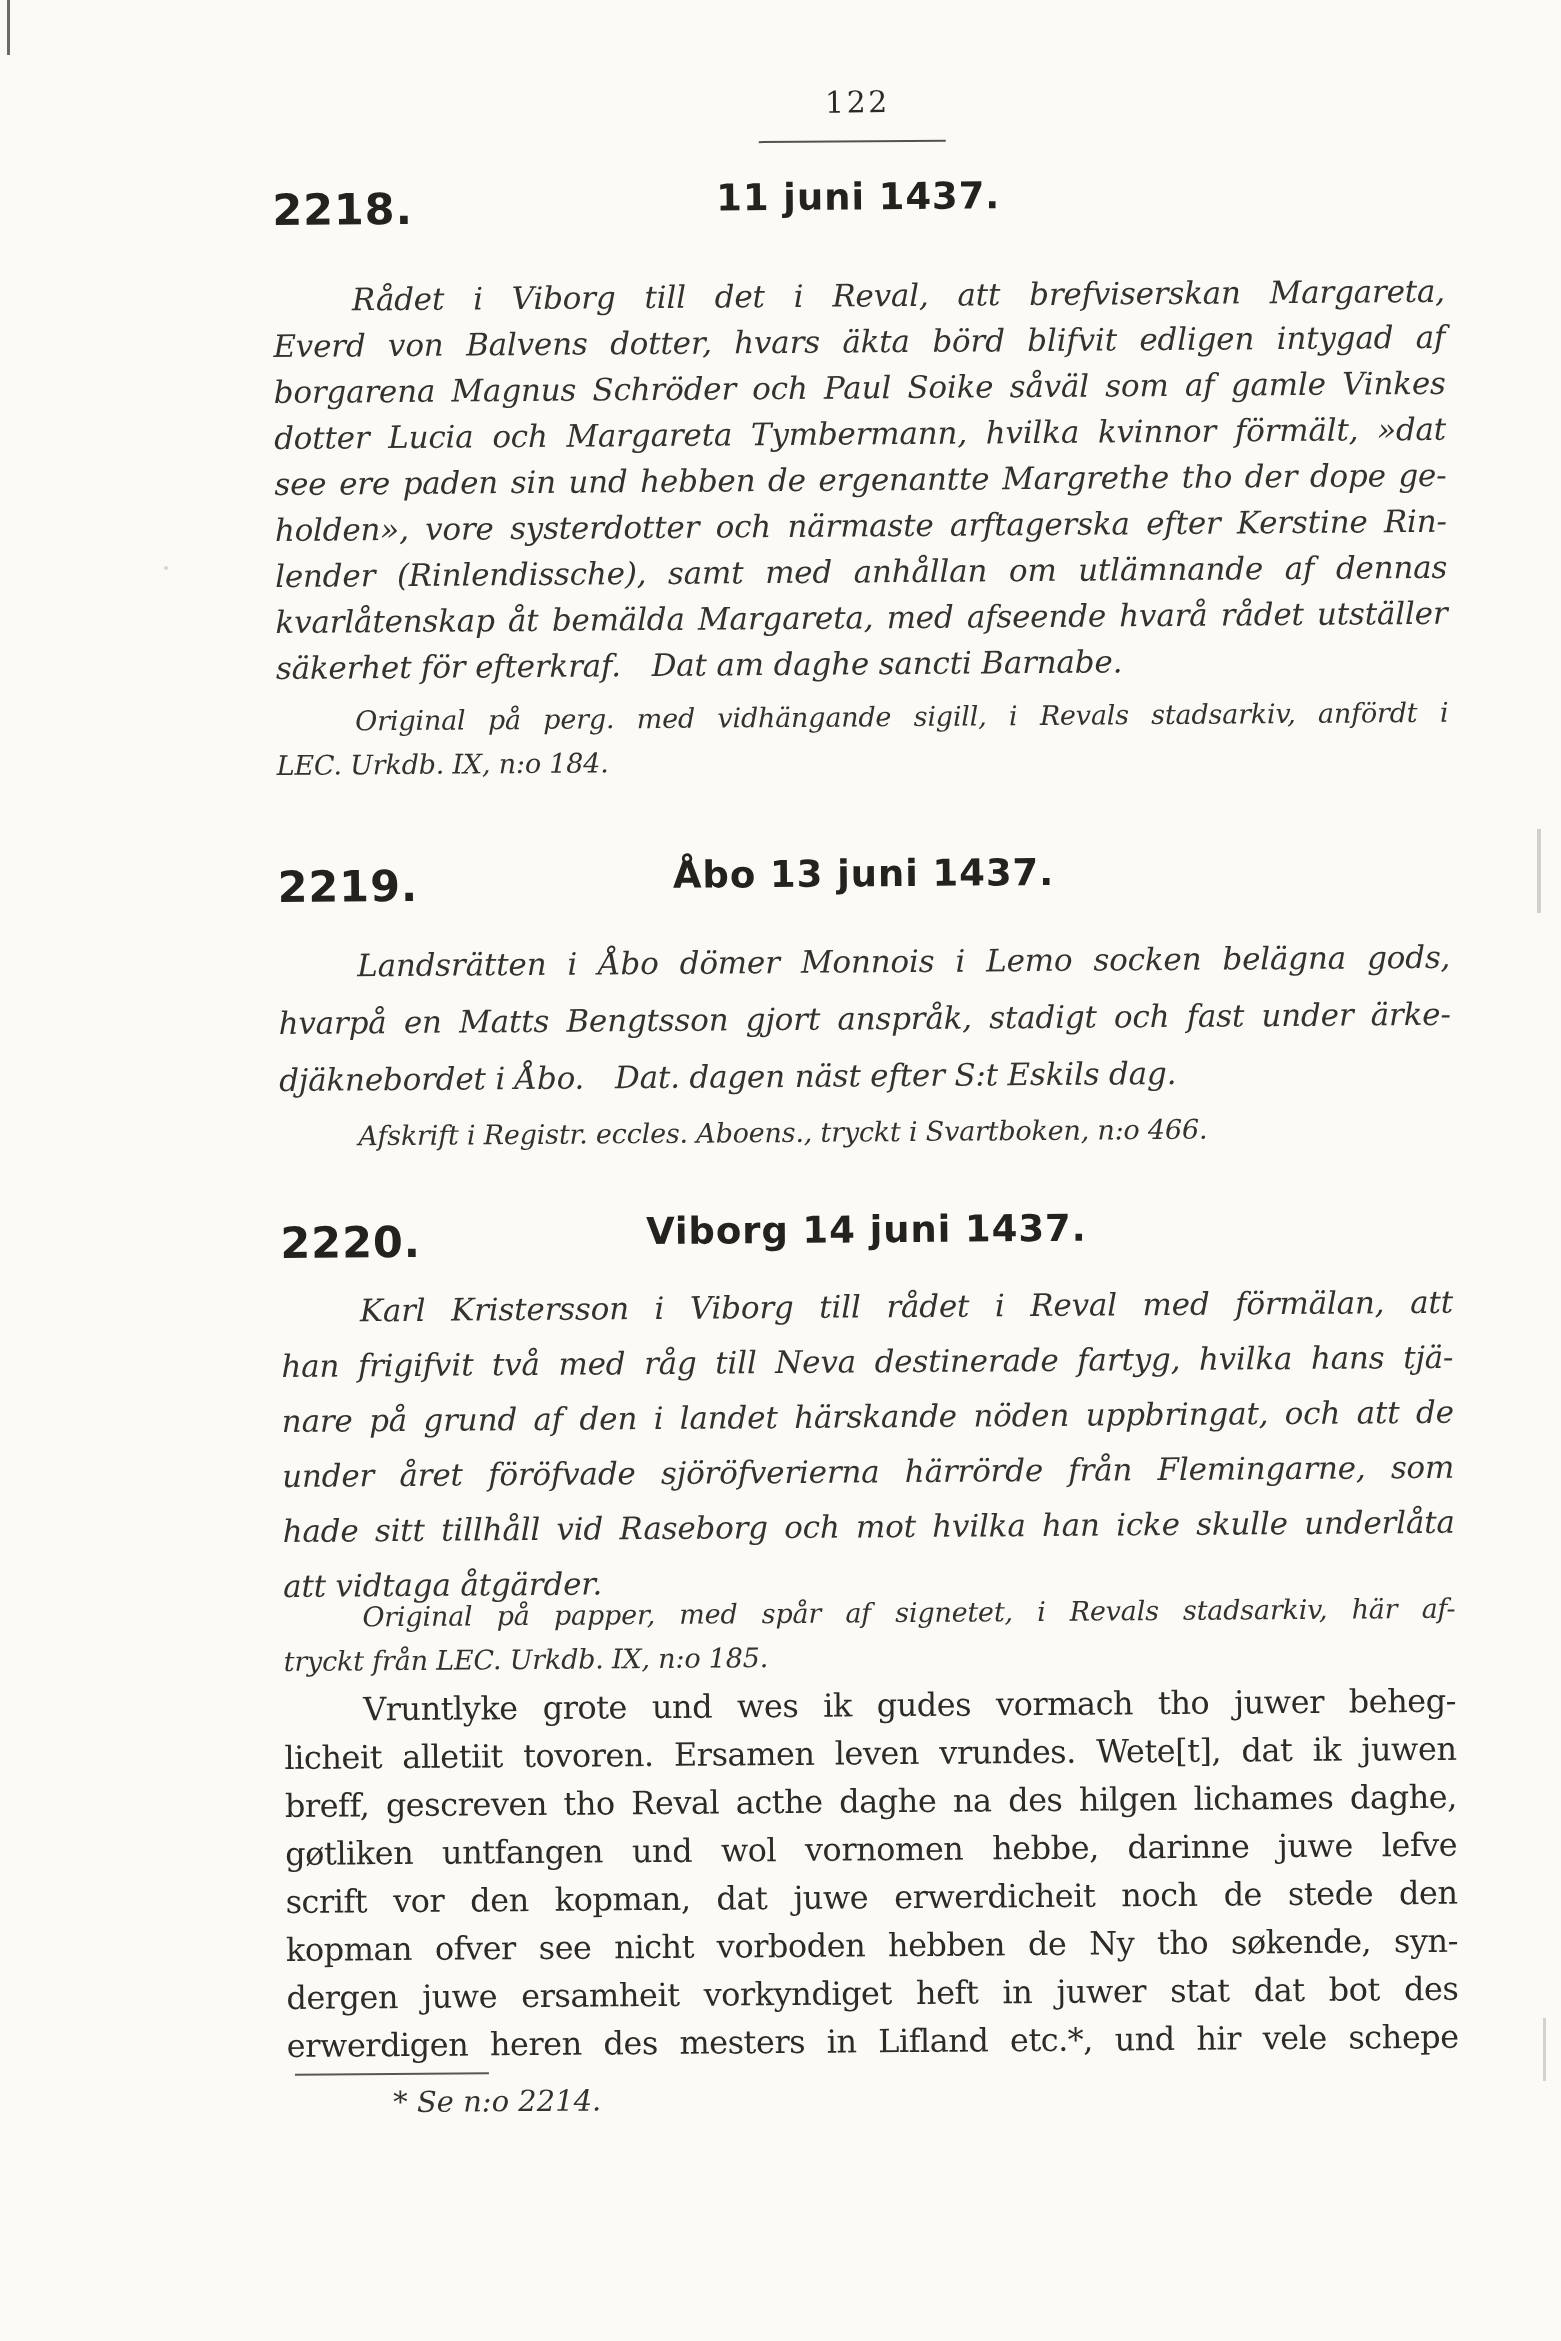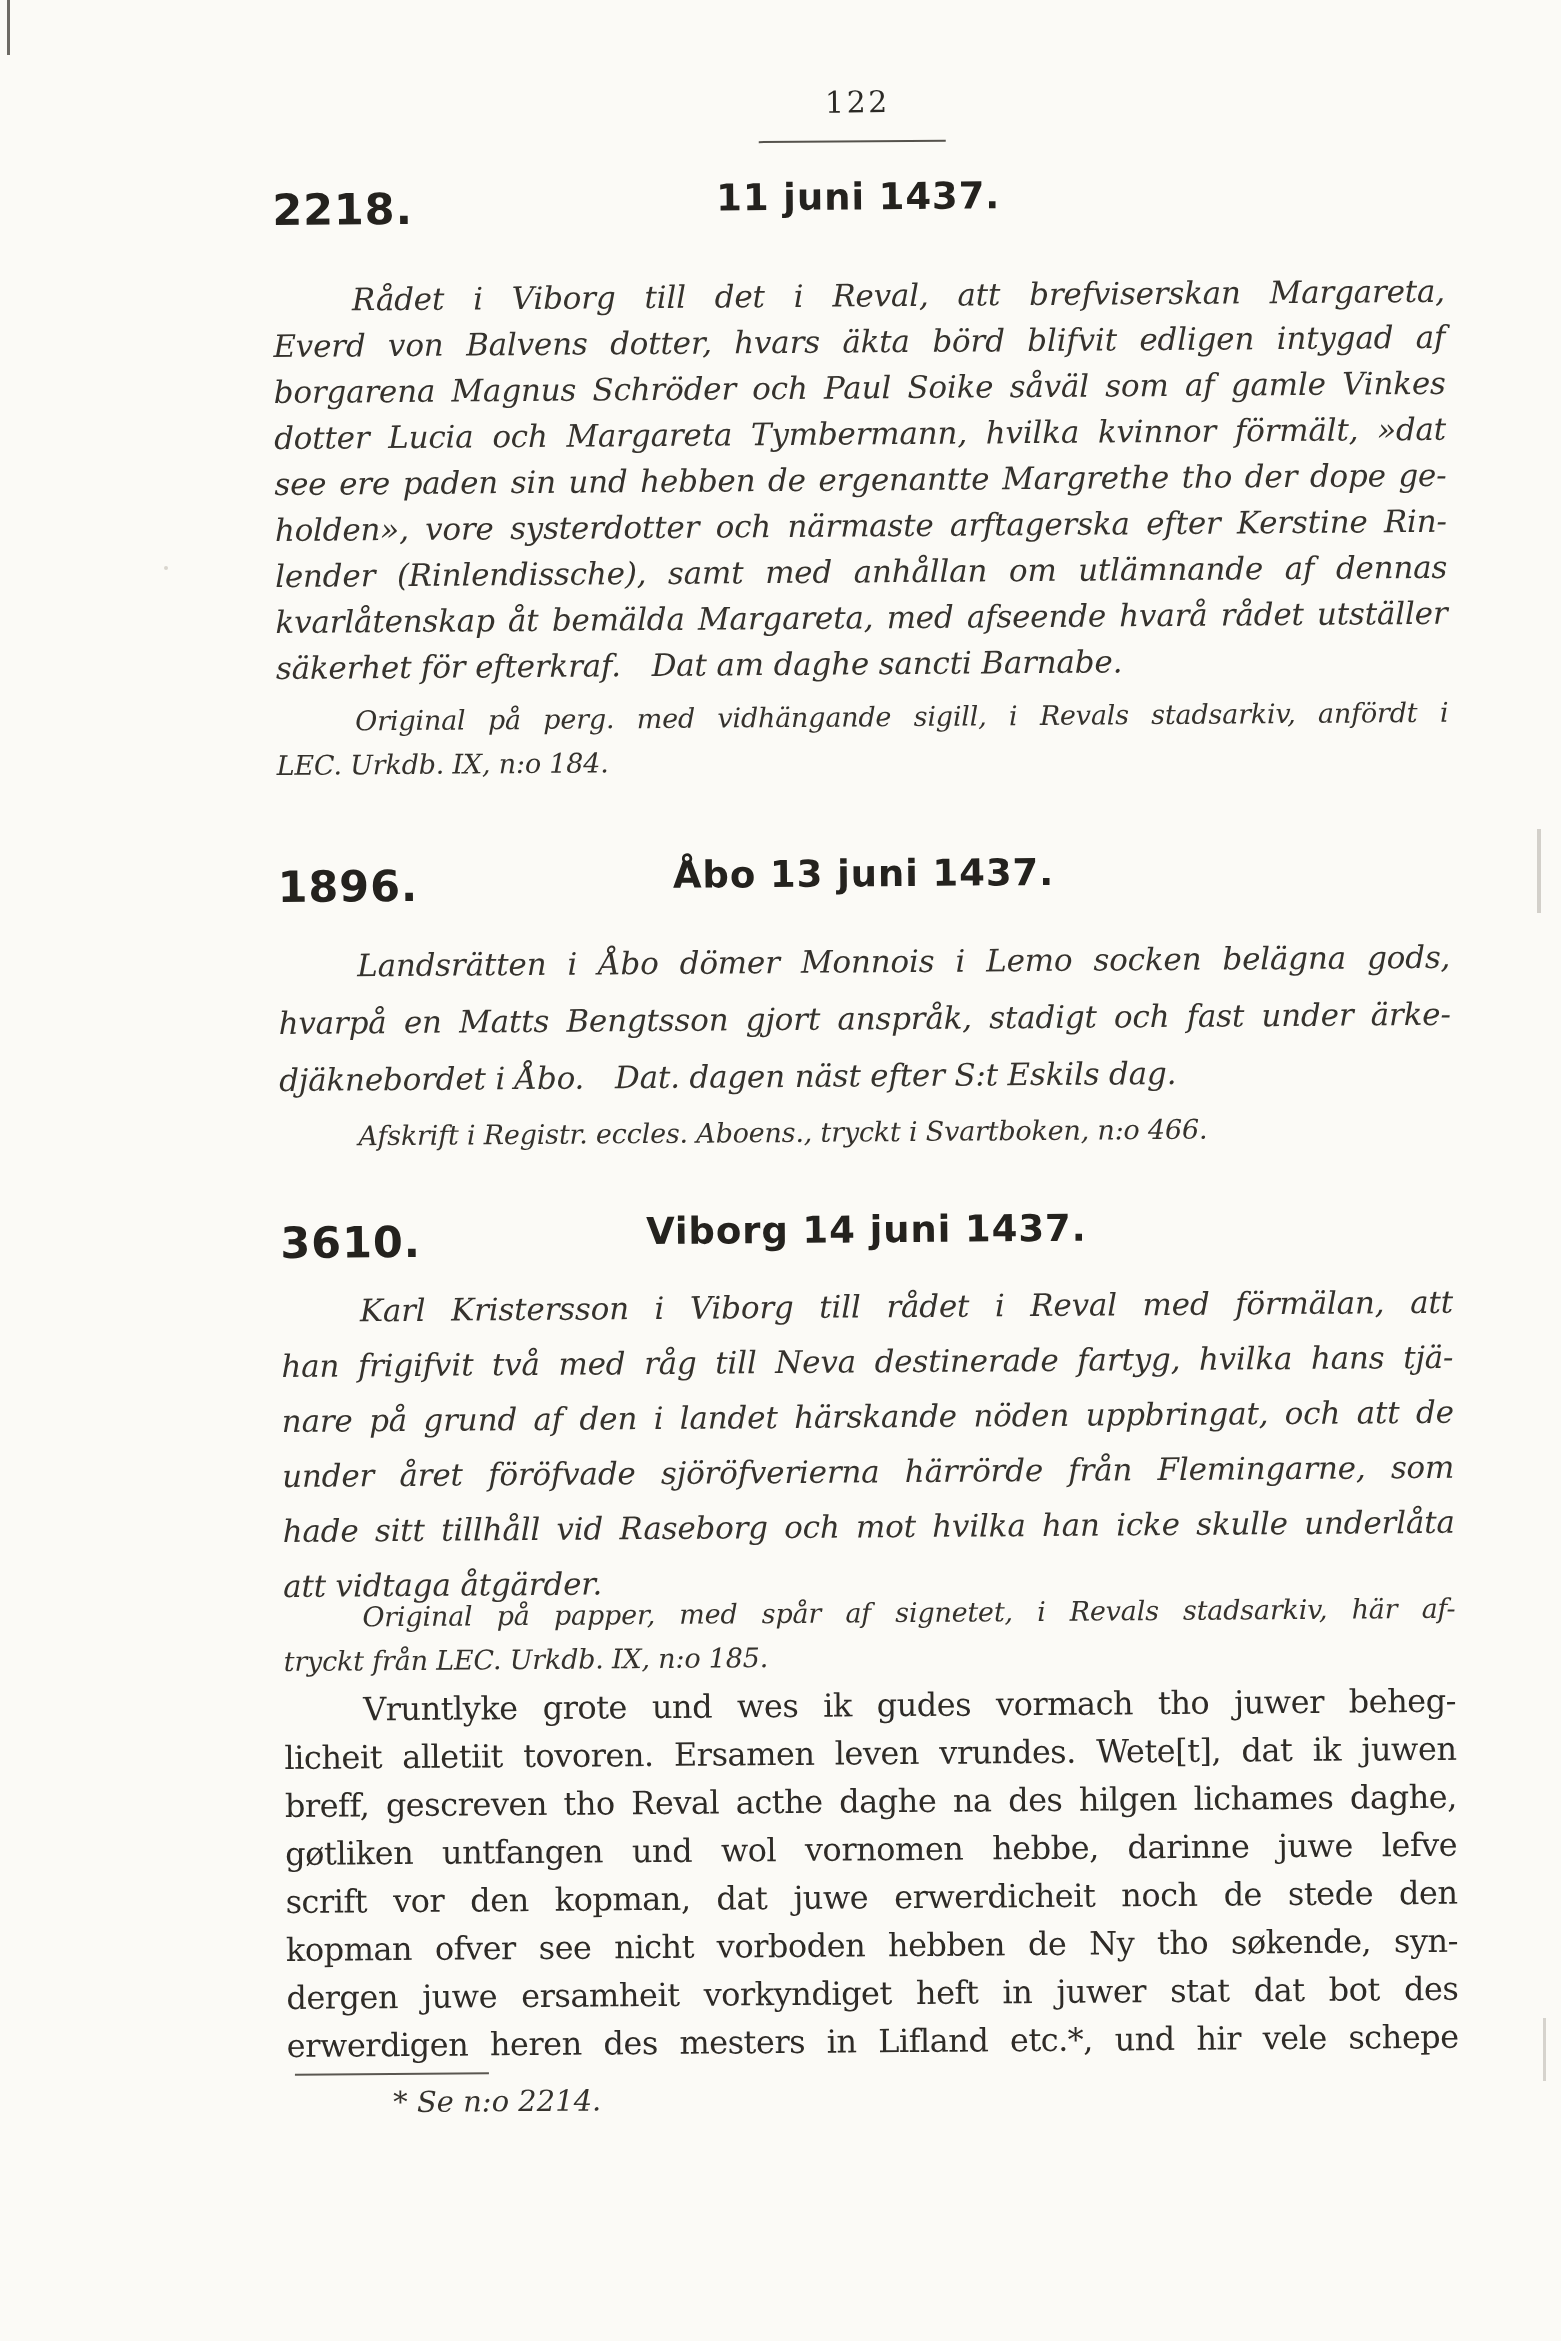--- a/index.html
+++ b/index.html
@@ -79,36 +79,36 @@
         <div class="tl">säkerhet för efterkraf. Dat am daghe sancti Barnabe.</div>
       </div>
       <div class="col src s2218">
         <div class="tl ind j">Original på perg. med vidhängande sigill, i Revals stadsarkiv, anfördt i</div>
         <div class="tl">LEC. Urkdb. IX, n:o 184.</div>
       </div>
     </section>
 
     <section>
       <div class="col ehead h2219">
-        <span class="enum">1896.</span>
+        <span class="enum">2219.</span>
         <div class="etitle">Åbo 13 juni 1437.</div>
       </div>
       <div class="col body-block b2219">
         <div class="tl ind j">Landsrätten i Åbo dömer Monnois i Lemo socken belägna gods,</div>
         <div class="tl j">hvarpå en Matts Bengtsson gjort anspråk, stadigt och fast under ärke-</div>
         <div class="tl">djäknebordet i Åbo. Dat. dagen näst efter S:t Eskils dag.</div>
       </div>
       <div class="col src s2219">
         <div class="tl ind">Afskrift i Registr. eccles. Aboens., tryckt i Svartboken, n:o 466.</div>
       </div>
     </section>
 
     <section>
       <div class="col ehead h2220">
-        <span class="enum">3610.</span>
+        <span class="enum">2220.</span>
         <div class="etitle">Viborg 14 juni 1437.</div>
       </div>
       <div class="col body-block b2220">
         <div class="tl ind j">Karl Kristersson i Viborg till rådet i Reval med förmälan, att</div>
         <div class="tl j">han frigifvit två med råg till Neva destinerade fartyg, hvilka hans tjä-</div>
         <div class="tl j">nare på grund af den i landet härskande nöden uppbringat, och att de</div>
         <div class="tl j">under året föröfvade sjöröfverierna härrörde från Flemingarne, som</div>
         <div class="tl j">hade sitt tillhåll vid Raseborg och mot hvilka han icke skulle underlåta</div>
         <div class="tl">att vidtaga åtgärder.</div>
       </div>

